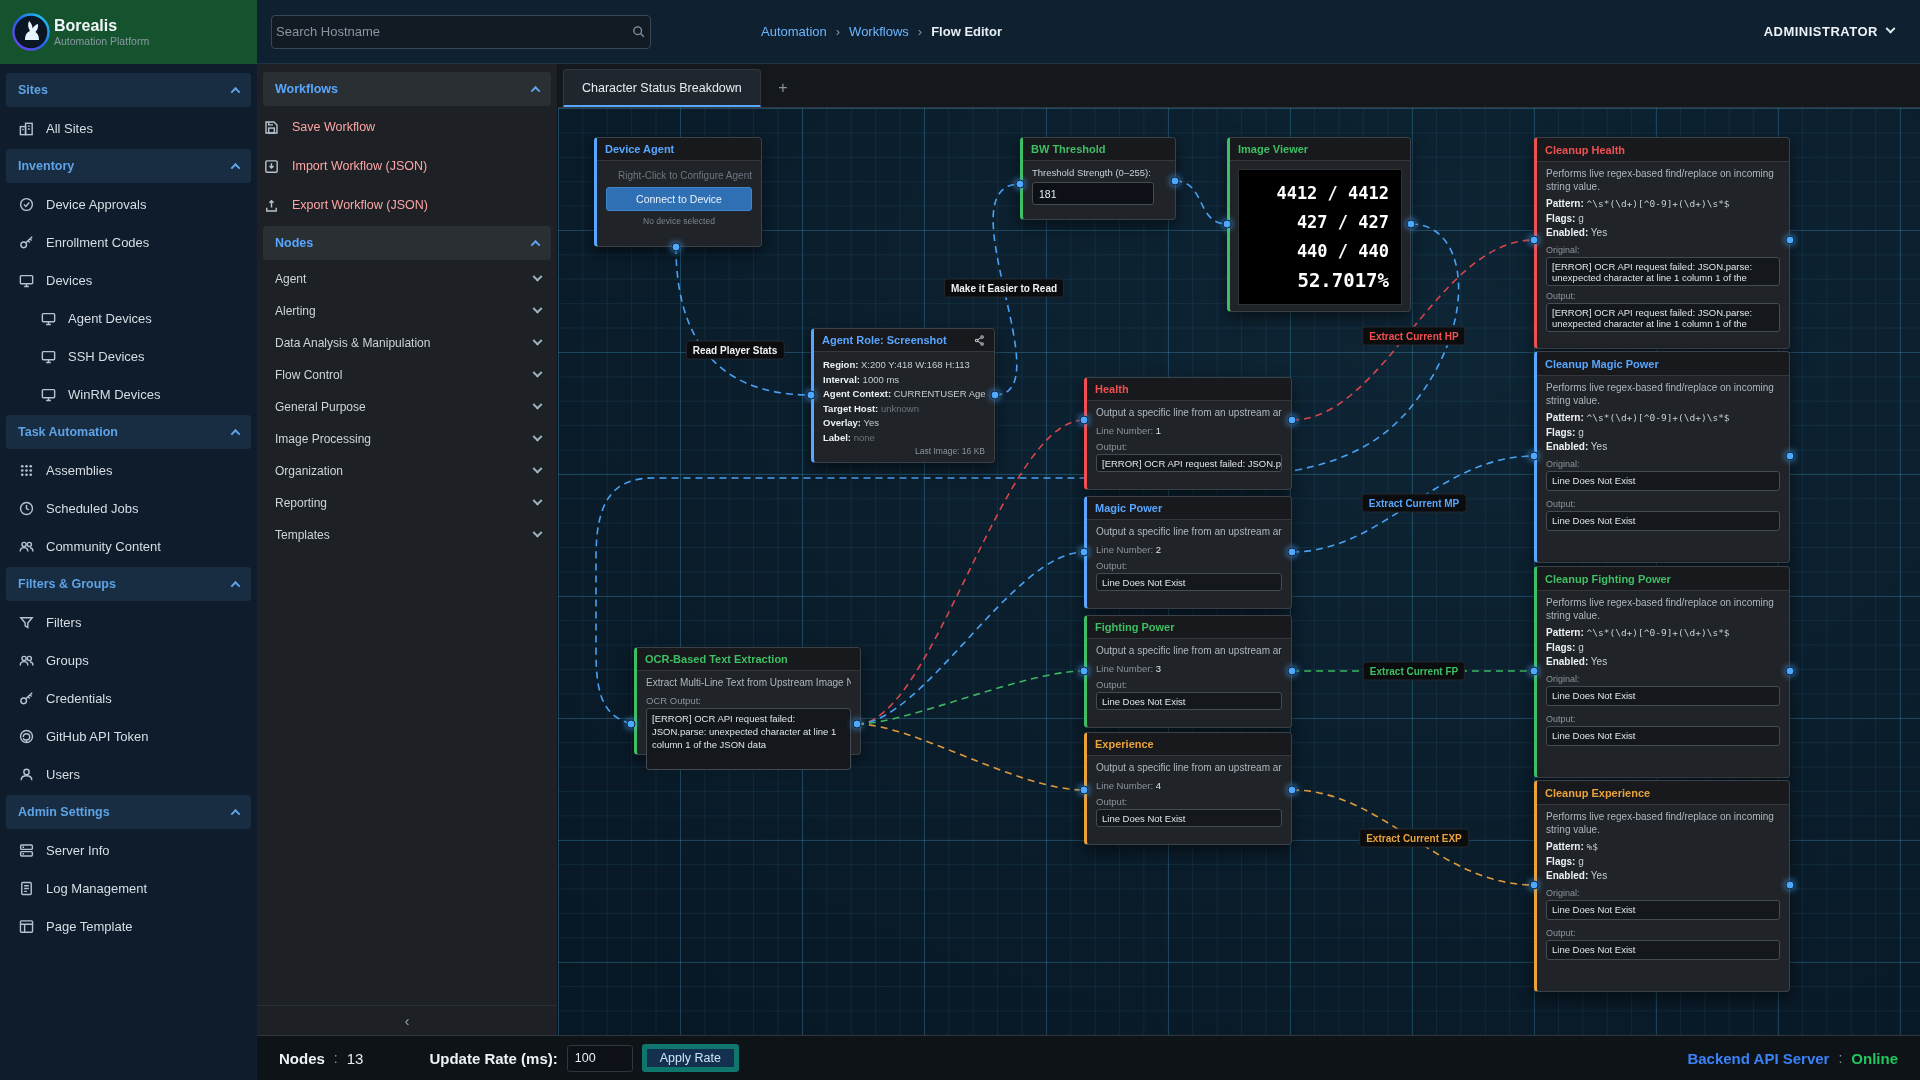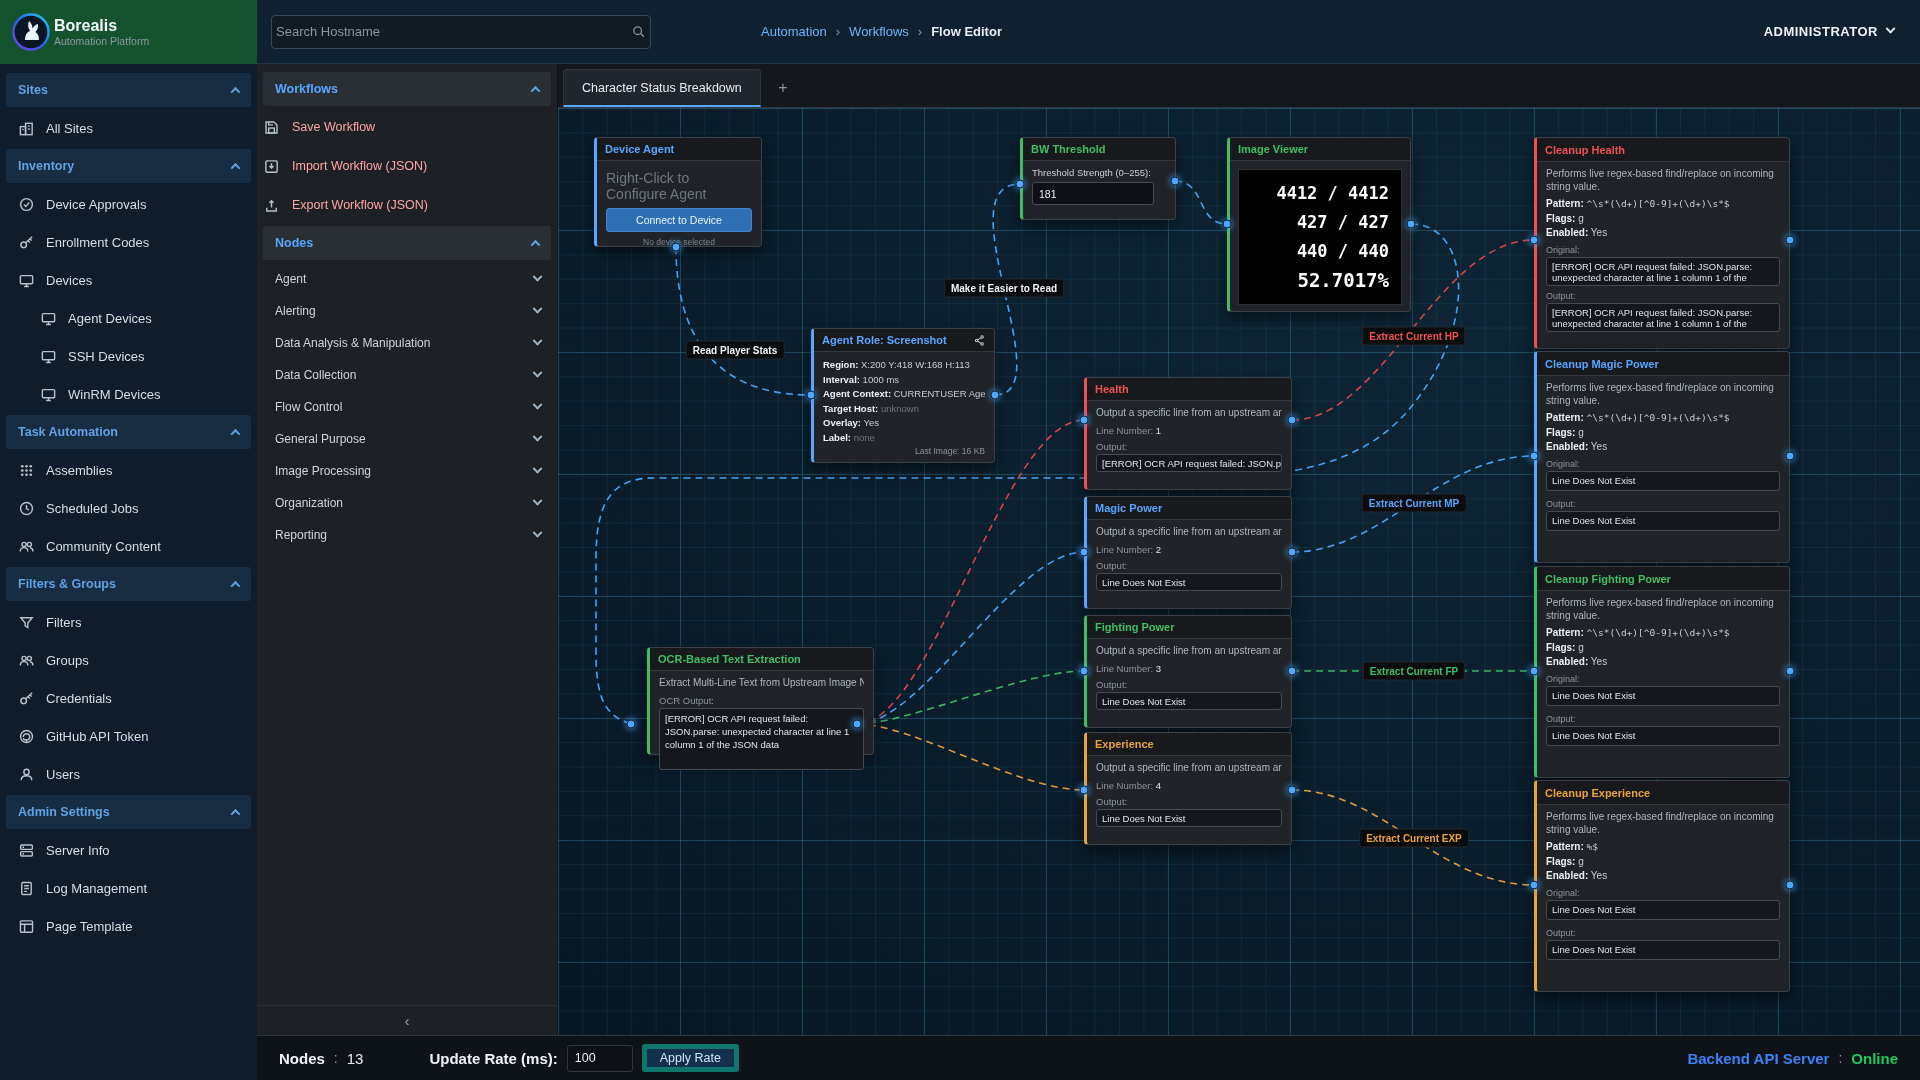--- a/index.html
+++ b/index.html
@@ -69,21 +69,21 @@
   .flab{font-size:9px;color:#8b949e;margin:5px 0 2px}
   .kv{margin:2px 0;line-height:12.5px}
   .kv b{color:#ecf1f5}
   .dim{color:#6e7681}
   .fbox{border:1px solid #454b52;background:#14171b;border-radius:3px;padding:3px 5px;color:#dfe5ea;font-size:9.5px;line-height:11.5px;overflow:hidden;margin-top:2px}
   .fbox.one{white-space:nowrap;height:18px}
   .fbox.two{height:29px}
   .fbox.big{height:62px;line-height:13px}
 
   .btn-blue{display:block;width:100%;height:24px;background:#2f6fb3;border:1px solid #3f86cf;border-radius:3px;color:#eaf3fc;font-size:10.5px;margin:6px 0 5px;cursor:pointer;font-family:"Liberation Sans",sans-serif}
-  .hint{font-size:14px;color:#6e7681;text-align:left;margin-top:3px}
+  .hint{font-size:10px;color:#6e7681;text-align:right;margin-top:3px}
   .status-sm{font-size:8.5px;color:#7d8590;text-align:center;margin-top:5px}
 
   .num-wrap{display:flex;width:122px;height:23px;border:1px solid #454b52;background:#0d1117;border-radius:3px;margin-top:4px;overflow:hidden}
   .num-wrap input{flex:1;background:transparent;border:none;outline:none;color:#e6edf3;font-size:10.5px;padding-left:6px;font-family:"Liberation Sans",sans-serif}
 
   .screen{margin:8px;height:136px;background:#000;border:1px solid #2e3338;display:flex;flex-direction:column;justify-content:center;padding-right:12px}
   .screen div{color:#fff;font-family:"DejaVu Sans Mono",monospace;font-weight:bold;font-size:17px;text-align:right;line-height:29px}
   .screen div.pct{font-size:19px}
 
   .port{position:absolute;width:9px;height:9px;border-radius:50%;background:#4da9ff;border:1px solid #0b2239;box-shadow:0 0 7px rgba(77,169,255,.95);transform:translate(-50%,-50%);z-index:5;cursor:crosshair}
@@ -431,41 +431,41 @@
     </div>
   <div class="pn-cat">
       <span>Alerting</span>
       <span class="chev down"></span>
     </div>
   <div class="pn-cat">
       <span>Data Analysis &amp; Manipulation</span>
       <span class="chev down"></span>
     </div>
   <div class="pn-cat">
-      <span>Data Collection</span>
-      <span class="chev down"></span>
-    </div>
-  <div class="pn-cat">
       <span>Flow Control</span>
       <span class="chev down"></span>
     </div>
   <div class="pn-cat">
       <span>General Purpose</span>
       <span class="chev down"></span>
     </div>
   <div class="pn-cat">
       <span>Image Processing</span>
       <span class="chev down"></span>
     </div>
   <div class="pn-cat">
       <span>Organization</span>
       <span class="chev down"></span>
     </div>
   <div class="pn-cat">
       <span>Reporting</span>
+      <span class="chev down"></span>
+    </div>
+  <div class="pn-cat">
+      <span>Templates</span>
       <span class="chev down"></span>
     </div>
   <div class="panel-collapse">
       <span>‹</span>
     </div>
 </aside>
 
 <div class="tabbar">
   <div class="tab">
       <span>Character Status Breakdown</span>
@@ -539,21 +539,21 @@
       <div class="kv nowrap"><b>Region:</b> <span>X:200 Y:418 W:168 H:113</span></div>
       <div class="kv nowrap"><b>Interval:</b> <span>1000 ms</span></div>
       <div class="kv nowrap"><b>Agent Context:</b> <span>CURRENTUSER Agent</span></div>
       <div class="kv nowrap"><b>Target Host:</b> <span class="dim">unknown</span></div>
       <div class="kv nowrap"><b>Overlay:</b> <span>Yes</span></div>
       <div class="kv nowrap"><b>Label:</b> <span class="dim">none</span></div>
       <div style="text-align:right;font-size:8.5px;color:#8b949e;margin-top:2px">Last Image: 16 KB</div>
     </div>
   </div>
 
-  <div class="node" style="--ac:#3fbf63;left:89px;top:539px;width:227px;height:108px">
+  <div class="node" style="--ac:#3fbf63;left:76px;top:539px;width:227px;height:108px">
     <div class="nh">
         <span>OCR-Based Text Extraction</span>
       </div>
     <div class="nb">
       <div class="desc nowrap">Extract Multi-Line Text from Upstream Image Node</div>
       <div class="lab">OCR Output:</div>
       <div class="fbox big">[ERROR] OCR API request failed: JSON.parse: unexpected character at line 1 column 1 of the JSON data</div>
     </div>
   </div>
 

